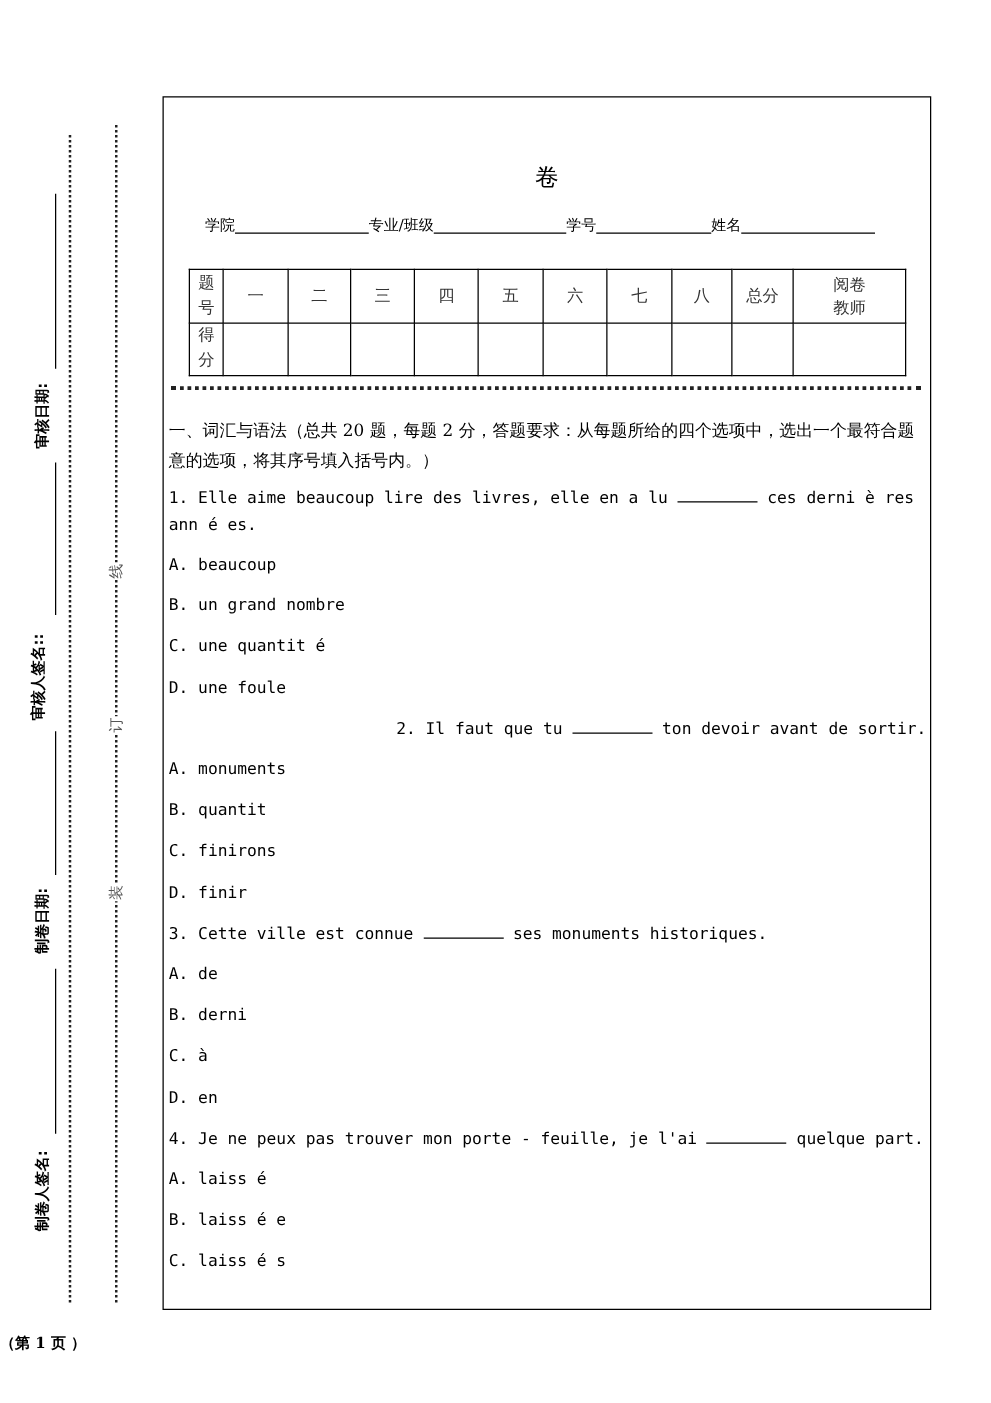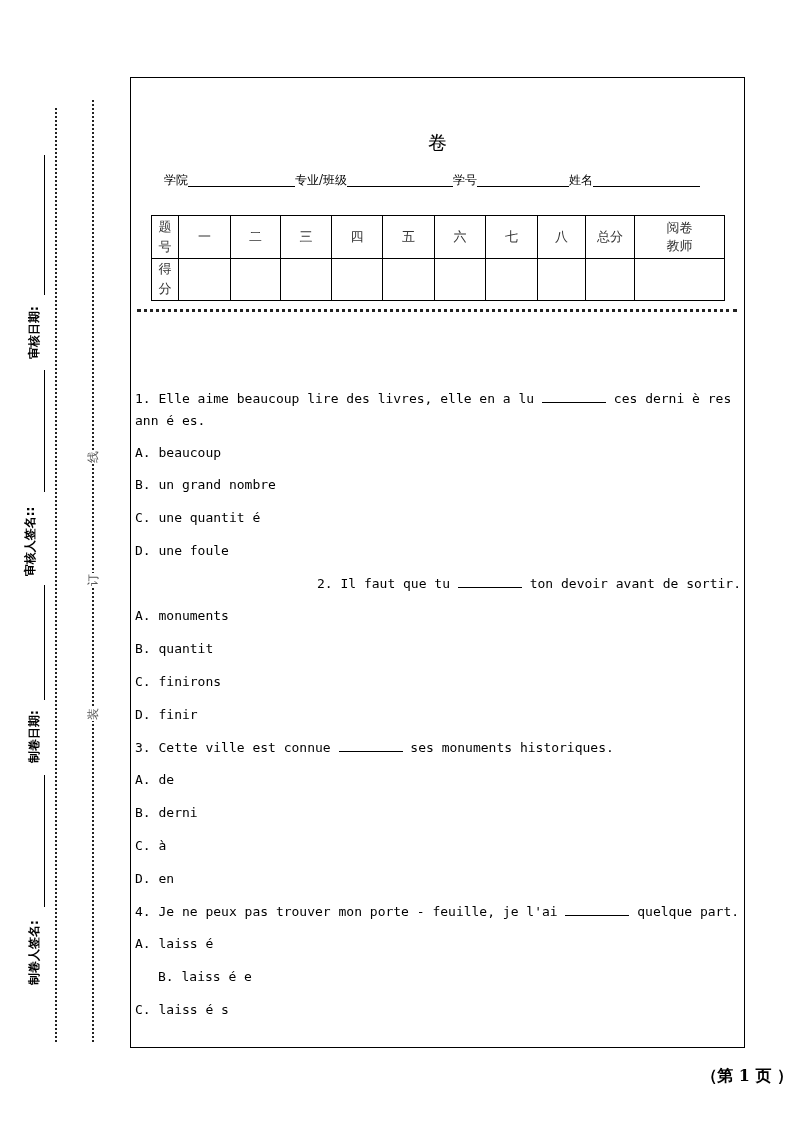--- a/index.html
+++ b/index.html
@@ -71,22 +71,22 @@
 
     .q, .opt {
       position: absolute; left: 4px; width: 606px;
       font-family: "DejaVu Sans Mono", monospace; font-size: 13px; line-height: 22px;
       white-space: nowrap;
     }
     .q.wrap { white-space: normal; word-break: break-all; }
     .blank-line { display: inline-block; width: 64px; border-bottom: 1px solid #000; height: 12px; vertical-align: baseline; }
 
     .page-footer {
-      position: absolute; left: 0; top: 1066px; width: 793px; text-align: right;
-      font-family: "DejaVu Serif", serif; font-weight: bold; font-size: 16px;
+      position: absolute; left: 0; top: 1066px; width: 793px; text-align: left;
+      font-family: "DejaVu Serif", serif; font-weight: bold; font-size: 12px;
     }
   </style>
 </head>
 <body>
 
 <div class="vline-outer"></div>
 <div class="vline-inner"></div>
 
 <div class="sign-line" style="top:155px;height:140px;"></div>
 <div class="sign-label" style="top:298px;height:70px;">
@@ -159,20 +159,21 @@
       <td></td>
       <td></td>
       <td></td>
       <td></td>
     </tr>
   </tbody>
     </table>
 
   <div class="dotted-sep"></div>
 
+  <div class="section-heading">一、词汇与语法（总共 20 题，每题 2 分，答题要求：从每题所给的四个选项中，选出一个最符合题意的选项，将其序号填入括号内。）</div>
 
   <div class="q wrap" style="top:310px;">
     <span>1. Elle aime beaucoup lire des livres, elle en a lu </span><span class="blank-line"></span><span> ces derni è res ann é es.</span>
   </div>
   <div class="opt" style="top:364px;">A. beaucoup</div>
   <div class="opt" style="top:396px;">B. un grand nombre</div>
   <div class="opt" style="top:429px;">C. une quantit é</div>
   <div class="opt" style="top:462px;">D. une foule</div>
 
   <div class="q" style="top:495px;text-align:right;">
@@ -188,17 +189,17 @@
   </div>
   <div class="opt" style="top:691px;">A. de</div>
   <div class="opt" style="top:724px;">B. derni</div>
   <div class="opt" style="top:757px;">C.  à</div>
   <div class="opt" style="top:790px;">D. en</div>
 
   <div class="q" style="top:823px;">
     <span>4. Je ne peux pas trouver mon porte - feuille, je l'ai </span><span class="blank-line"></span><span> quelque part.</span>
   </div>
   <div class="opt" style="top:855px;">A. laiss é</div>
-  <div class="opt" style="top:888px;margin-left:23px;">B. laiss é e</div>
+  <div class="opt" style="top:888px;">B. laiss é e</div>
   <div class="opt" style="top:921px;">C. laiss é s</div>
 </div>
 
 <div class="page-footer">（第 1 页 ）</div>
 
 </body></html>

